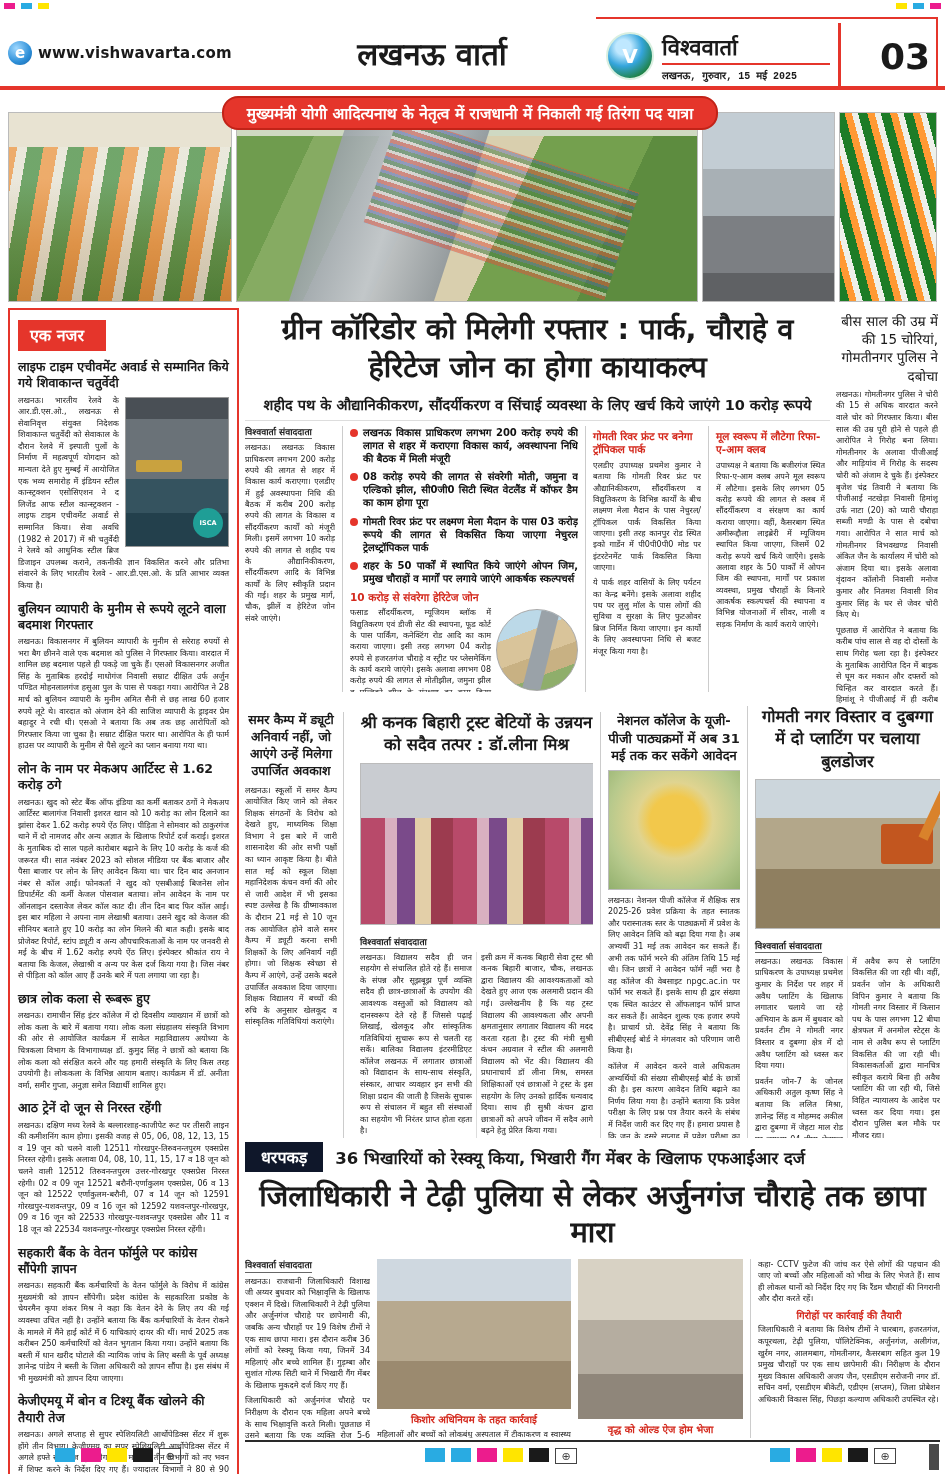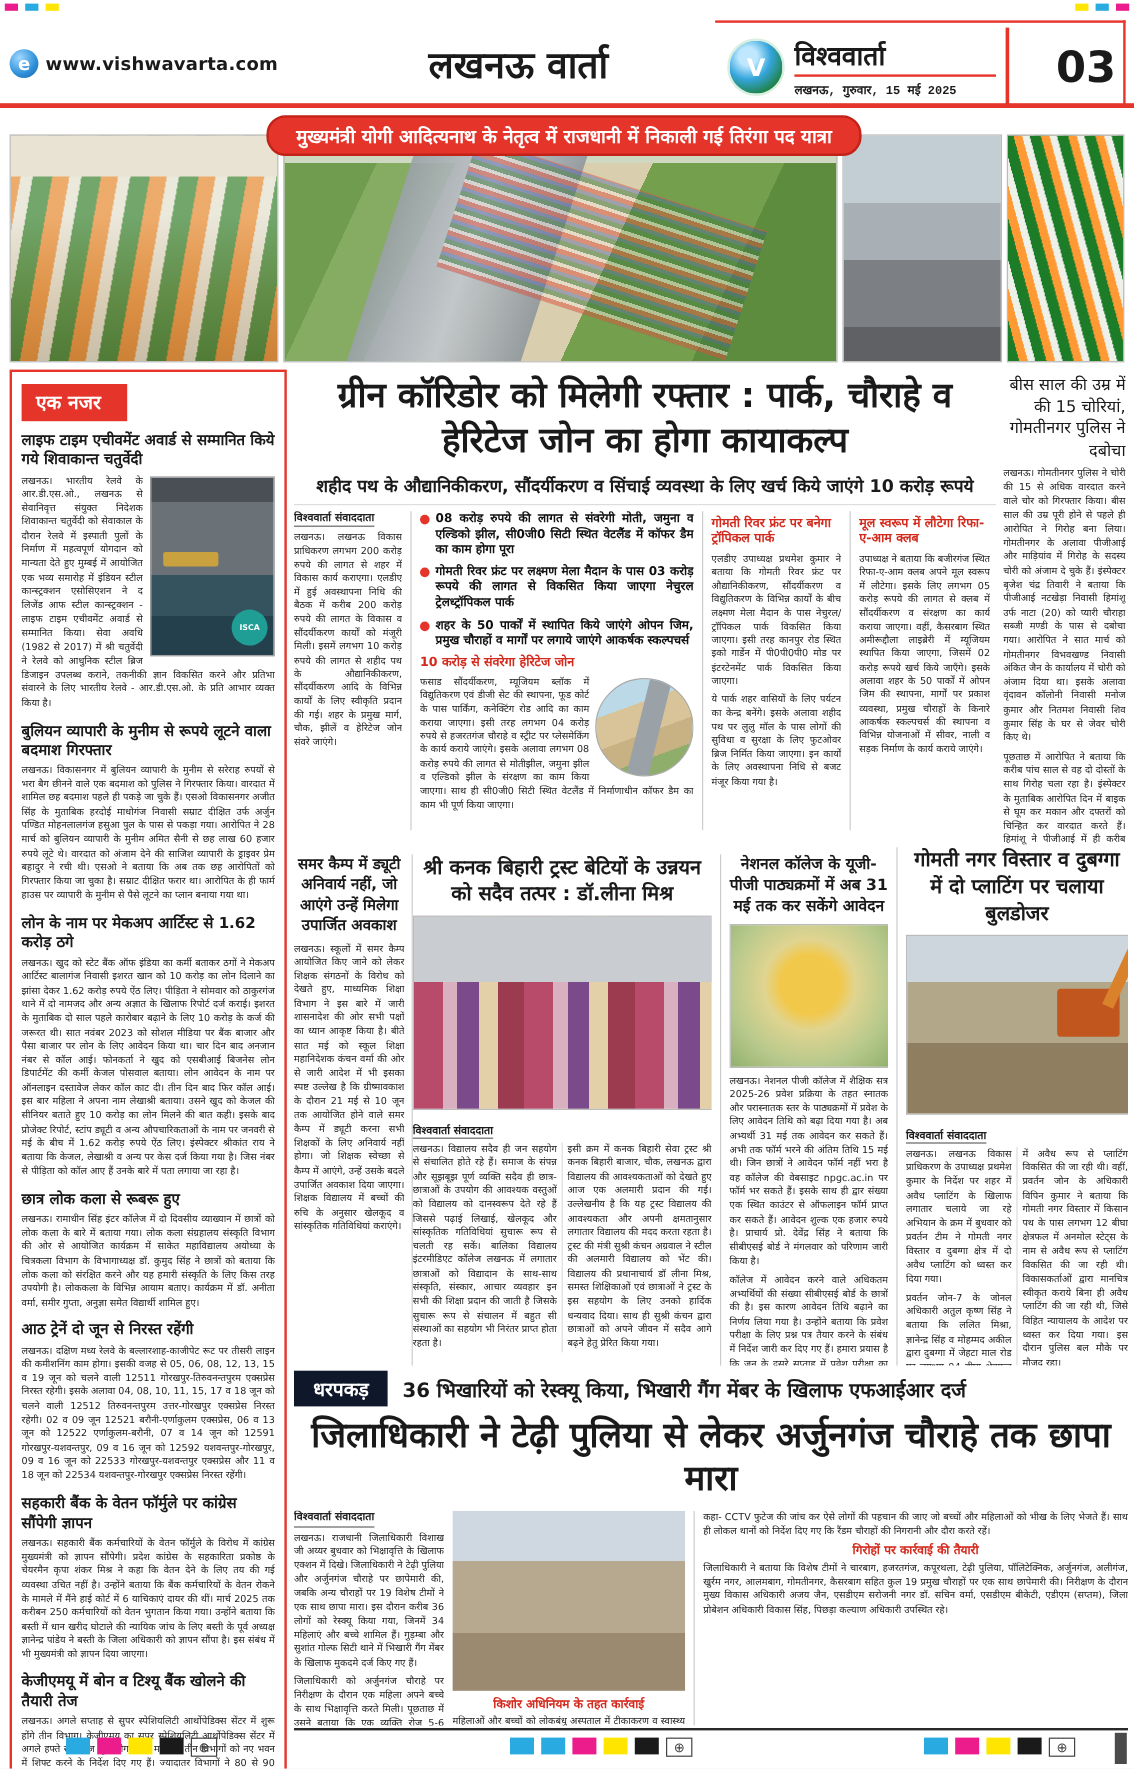--- a/index.html
+++ b/index.html
@@ -88,21 +88,21 @@
   .round-photo .rp-road{position:absolute;left:44%;top:-10%;width:22%;height:120%;transform:rotate(14deg);
      background:linear-gradient(90deg,#7e8florida,#aab2b8);background:#9aa2a8;}
   
   .theft{left:836px;top:312px;width:102px;height:392px;overflow:hidden;}
   .theft h2{font-size:13.5px;font-weight:400;line-height:1.35;text-align:right;margin:0 0 4px;}
   .theft p{font-size:8px;line-height:1.45;text-align:justify;margin:0 0 4px;color:#222;}
   
   .midA{left:245px;top:712px;width:92px;height:426px;overflow:hidden;}
   .midA h2{font-size:12.5px;font-weight:800;text-align:center;line-height:1.35;margin:0 0 5px;}
   .midA p{font-size:8px;line-height:1.45;text-align:justify;margin:0;color:#222;}
-  .midB{left:343px;top:712px;width:250px;height:426px;overflow:hidden;border-left:1px solid #ccc;padding-left:0;}
+  .midB{left:343px;top:712px;width:250px;height:426px;overflow:hidden;border-left:1px solid #ccc;padding-left:16px;}
   .midB h2{font-size:16.5px;font-weight:800;text-align:center;line-height:1.35;margin:0 0 6px;}
   .midB .photo{width:100%;height:160px;margin-bottom:5px;
      background:linear-gradient(180deg,#c9ccd1 0 34%,transparent 34%),
      repeating-linear-gradient(90deg,#b84a6a 0 24px,#d9b0c0 24px 36px,#7a4a8a 36px 54px,#e3cfa8 54px 70px,#9c3b4f 70px 92px);}
   .twocol{column-count:2;column-gap:9px;column-rule:1px solid #ddd;font-size:8px;line-height:1.45;text-align:justify;color:#222;}
   .midC{left:600px;top:712px;width:140px;height:426px;overflow:hidden;border-left:1px solid #ccc;padding-left:7px;}
   .midC h2{font-size:13px;font-weight:800;text-align:center;line-height:1.35;margin:0 0 5px;}
   .midC .photo{width:100%;height:118px;margin-bottom:5px;
      background:radial-gradient(circle at 50% 42%,#f2c84b 0 26%,#e0d490 40%,#b7c98c 70%,#92b06e 100%);}
   .midC p{font-size:8px;line-height:1.45;text-align:justify;margin:0 0 4px;color:#222;}
@@ -229,20 +229,24 @@
     <div class="lead-h2">शहीद पथ के औद्यानिकीकरण, सौंदर्यीकरण व सिंचाई व्यवस्था के लिए खर्च किये जाएंगे 10 करोड़ रूपये</div>
     <div class="lead-body">
       <div class="col">
         <span class="byline">विश्ववार्ता संवाददाता</span>
         <p style="margin:0">लखनऊ। लखनऊ विकास प्राधिकरण लगभग 200 करोड़ रुपये की लागत से शहर में विकास कार्य कराएगा। एलडीए में हुई अवस्थापना निधि की बैठक में करीब 200 करोड़ रुपये की लागत के विकास व सौंदर्यीकरण कार्यों को मंजूरी मिली। इसमें लगभग 10 करोड़ रुपये की लागत से शहीद पथ के औद्यानिकीकरण, सौंदर्यीकरण आदि के विभिन्न कार्यों के लिए स्वीकृति प्रदान की गई। शहर के प्रमुख मार्ग, चौक, झीलें व हेरिटेज जोन संवरे जाएंगे।</p>
       </div>
       <div class="col">
         <ul class="bullets">
           <li>
               <span class="dot"></span>
+              <span>लखनऊ विकास प्राधिकरण लगभग 200 करोड़ रुपये की लागत से शहर में कराएगा विकास कार्य, अवस्थापना निधि की बैठक में मिली मंजूरी</span>
+            </li>
+          <li>
+              <span class="dot"></span>
               <span>08 करोड़ रुपये की लागत से संवरेगी मोती, जमुना व एल्डिको झील, सी0जी0 सिटी स्थित वेटलैंड में कॉफर डैम का काम होगा पूरा</span>
             </li>
           <li>
               <span class="dot"></span>
               <span>गोमती रिवर फ्रंट पर लक्ष्मण मेला मैदान के पास 03 करोड़ रूपये की लागत से विकसित किया जाएगा नेचुरल ट्रेलध्ट्रॉपिकल पार्क</span>
             </li>
           <li>
               <span class="dot"></span>
               <span>शहर के 50 पार्कों में स्थापित किये जाएंगे ओपन जिम, प्रमुख चौराहों व मार्गों पर लगाये जाएंगे आकर्षक स्कल्पचर्स</span>
             </li>
@@ -319,20 +323,25 @@
       <div class="btm-colL">
         <span class="byline">विश्ववार्ता संवाददाता</span>
         <p>लखनऊ। राजधानी जिलाधिकारी विशाख जी अय्यर बुधवार को भिक्षावृत्ति के खिलाफ एक्शन में दिखे। जिलाधिकारी ने टेढ़ी पुलिया और अर्जुनगंज चौराहे पर छापेमारी की, जबकि अन्य चौराहों पर 19 विशेष टीमों ने एक साथ छापा मारा। इस दौरान करीब 36 लोगों को रेस्क्यू किया गया, जिनमें 34 महिलाएं और बच्चे शामिल हैं। गुड़म्बा और सुशांत गोल्फ सिटी थाने में भिखारी गैंग मेंबर के खिलाफ मुकदमे दर्ज किए गए हैं।</p>
         <p>जिलाधिकारी को अर्जुनगंज चौराहे पर निरीक्षण के दौरान एक महिला अपने बच्चे के साथ भिक्षावृत्ति करते मिली। पूछताछ में उसने बताया कि एक व्यक्ति रोज 5-6 महिलाओं को भीख मंगवाने भेजता है। शाम को वापस ले जाता है। डीएम ने तुरंत उस व्यक्ति के खिलाफ एफआईआर दर्ज कराने के निर्देश दिए।</p>
       </div>
       <div class="btm-ph1w">
         <div class="btm-ph1"></div>
         <div class="capred">किशोर अधिनियम के तहत कार्रवाई</div>
         <p class="cap">महिलाओं और बच्चों को लोकबंधु अस्पताल में टीकाकरण व स्वास्थ्य परीक्षण के बाद राजकीय आश्रय गृह भेजा जा रहा है।</p>
       </div>
+      <div class="btm-ph2w">
+        <div class="btm-ph2"></div>
+        <div class="capred">वृद्ध को ओल्ड ऐज होम भेजा</div>
+
+      </div>
       <div class="btm-colR">
         <p>कहा- CCTV फुटेज की जांच कर ऐसे लोगों की पहचान की जाए जो बच्चों और महिलाओं को भीख के लिए भेजते हैं। साथ ही लोकल थानों को निर्देश दिए गए कि रैंडम चौराहों की निगरानी और दौरा करते रहें।</p>
         <div class="capred">गिरोहों पर कार्रवाई की तैयारी</div>
         <p>जिलाधिकारी ने बताया कि विशेष टीमों ने चारबाग, हजरतगंज, कपूरथला, टेढ़ी पुलिया, पॉलिटेक्निक, अर्जुनगंज, अलीगंज, खुर्रम नगर, आलमबाग, गोमतीनगर, कैसरबाग सहित कुल 19 प्रमुख चौराहों पर एक साथ छापेमारी की। निरीक्षण के दौरान मुख्य विकास अधिकारी अजय जैन, एसडीएम सरोजनी नगर डॉ. सचिन वर्मा, एसडीएम बीकेटी, एडीएम (सप्तम), जिला प्रोबेशन अधिकारी विकास सिंह, पिछड़ा कल्याण अधिकारी उपस्थित रहे।</p>
       </div>
     </div>
   </section>
 
   <div class="abs btm-rule"></div>
   <div class="abs farblock"></div>

